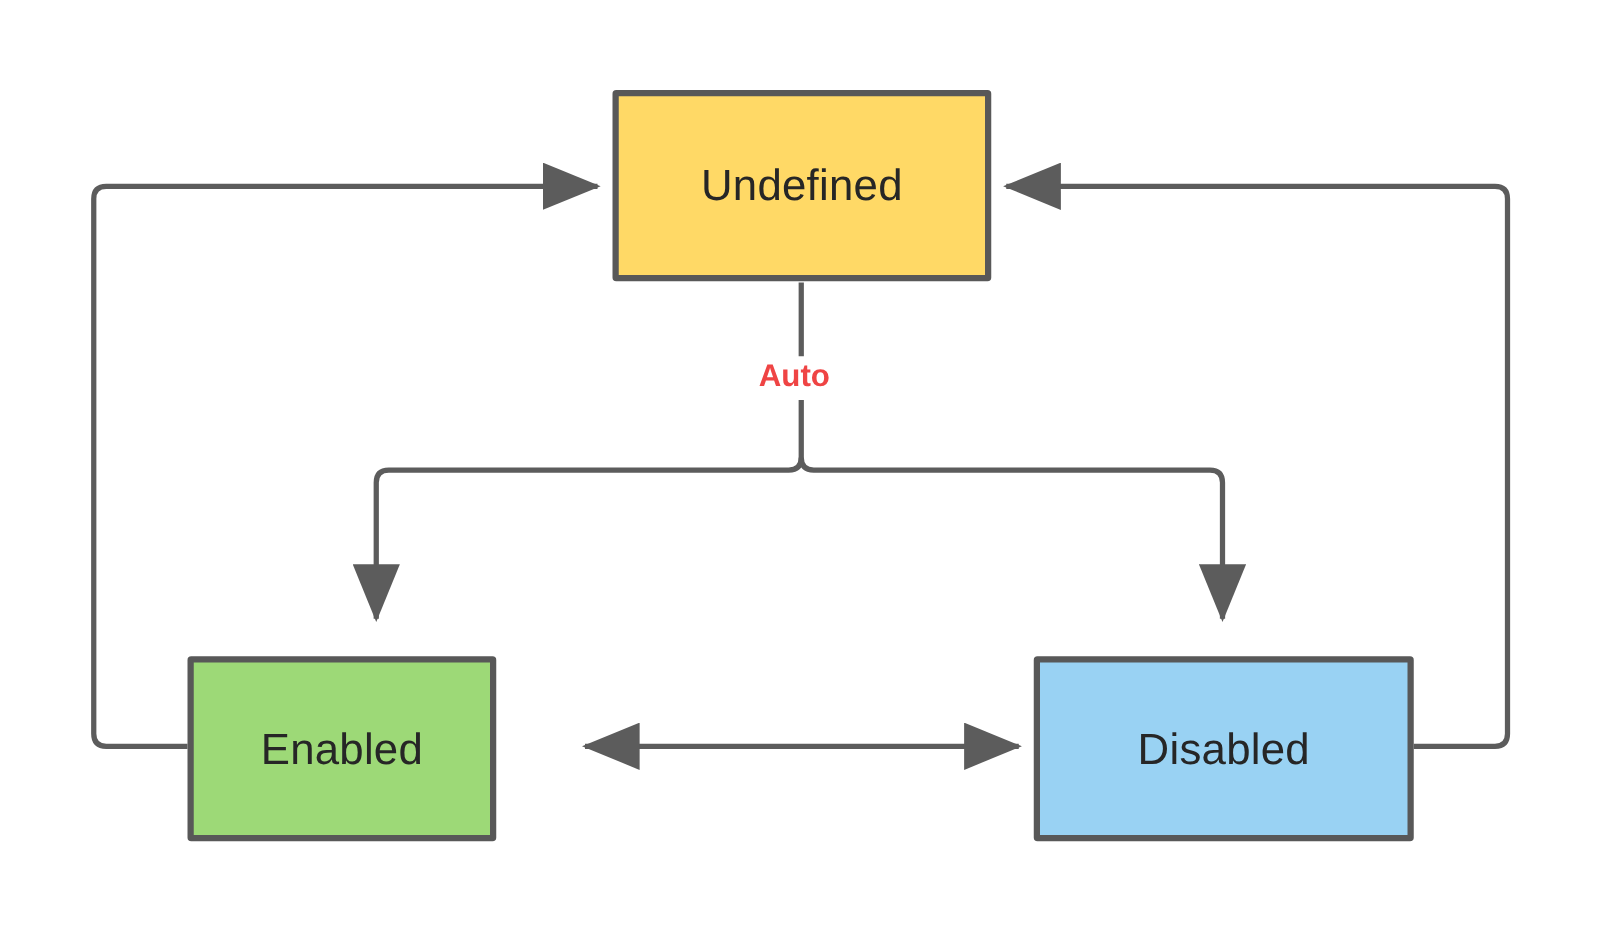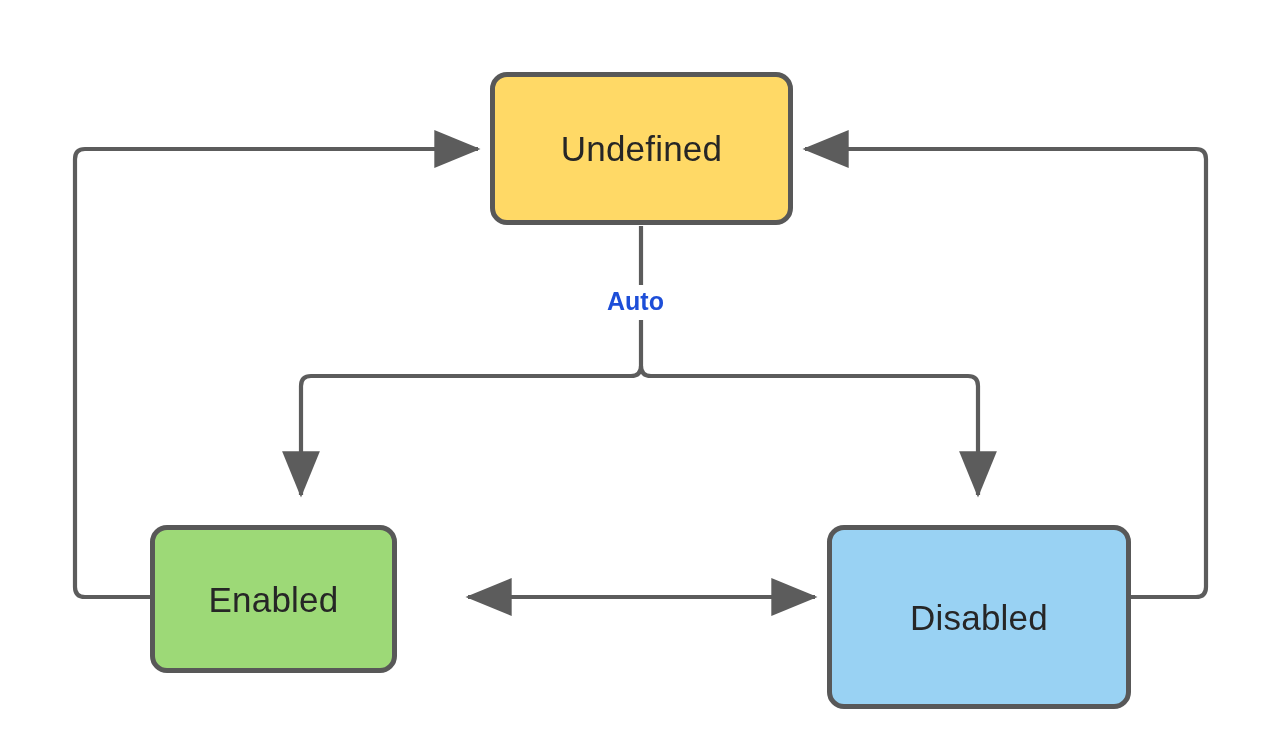--- a/index.html
+++ b/index.html
@@ -22,21 +22,21 @@
     position: absolute;
     left: 0;
     top: 0;
     width: 1281px;
     height: 750px;
   }
   .state-node {
     position: absolute;
     box-sizing: border-box;
     border: 5px solid #585858;
-    border-radius: 17px;
+    border-radius: 3px;
     display: flex;
     align-items: center;
     justify-content: center;
     z-index: 5;
     text-align: center;
   }
   .state-node-label {
     font-family: "Liberation Sans", sans-serif;
     font-size: 35px;
     font-weight: 400;
@@ -56,31 +56,31 @@
     left: 150px;
     top: 525px;
     width: 247px;
     height: 148px;
     background: #9dd977;
   }
   #node-disabled {
     left: 827px;
     top: 525px;
     width: 304px;
-    height: 184px;
+    height: 148px;
     background: #99d2f3;
   }
   .edge-label {
     position: absolute;
     z-index: 6;
     background: #ffffff;
     font-family: "Liberation Sans", sans-serif;
     font-size: 25px;
     font-weight: bold;
-    color: #1d4ed8;
+    color: #ef4444;
     padding: 2px 9px;
     line-height: 1.1;
     user-select: none;
     white-space: nowrap;
   }
   #edge-label-auto {
     left: 598px;
     top: 286px;
   }
 </style>

